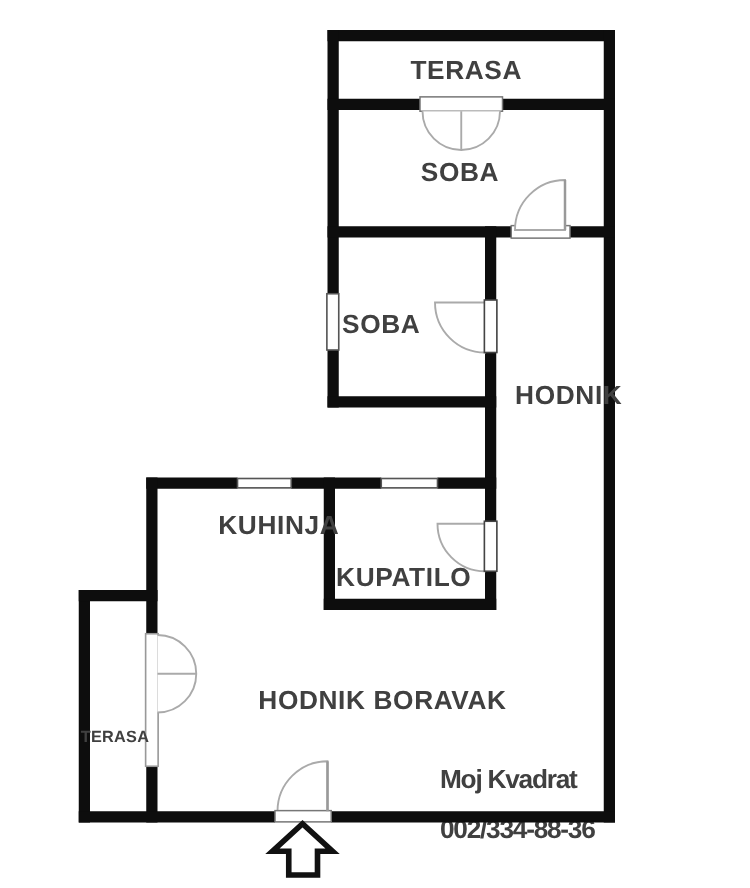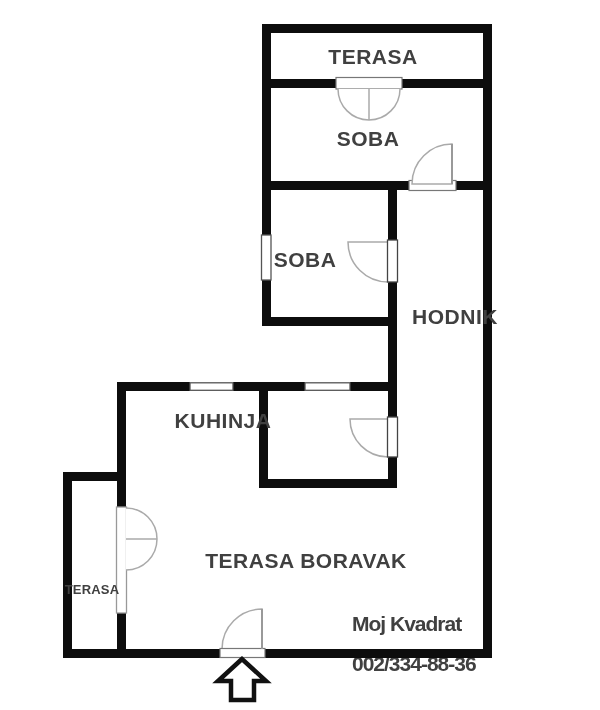--- a/index.html
+++ b/index.html
@@ -120,16 +120,17 @@
     </g>
 
     <polygon points="242,659 218,681 231,681 231,700 254,700 254,681 266,681" fill="#ffffff" stroke="#111111" stroke-width="4.5" stroke-linejoin="miter"></polygon>
   </svg>
 
   <div class="room-label lbl-terasa-top">TERASA</div>
   <div class="room-label lbl-soba-1">SOBA</div>
   <div class="room-label lbl-soba-2">SOBA</div>
   <div class="room-label lbl-hodnik">HODNIK</div>
   <div class="room-label lbl-kuhinja">KUHINJA</div>
-  <div class="room-label lbl-dnevni">TERASA BORAVAK</div>
+  <div class="room-label lbl-kupatilo">KUPATILO</div>
+  <div class="room-label lbl-dnevni">HODNIK BORAVAK</div>
   <div class="room-label small lbl-terasa-left">TERASA</div>
 
 </div>
 
 </body></html>

